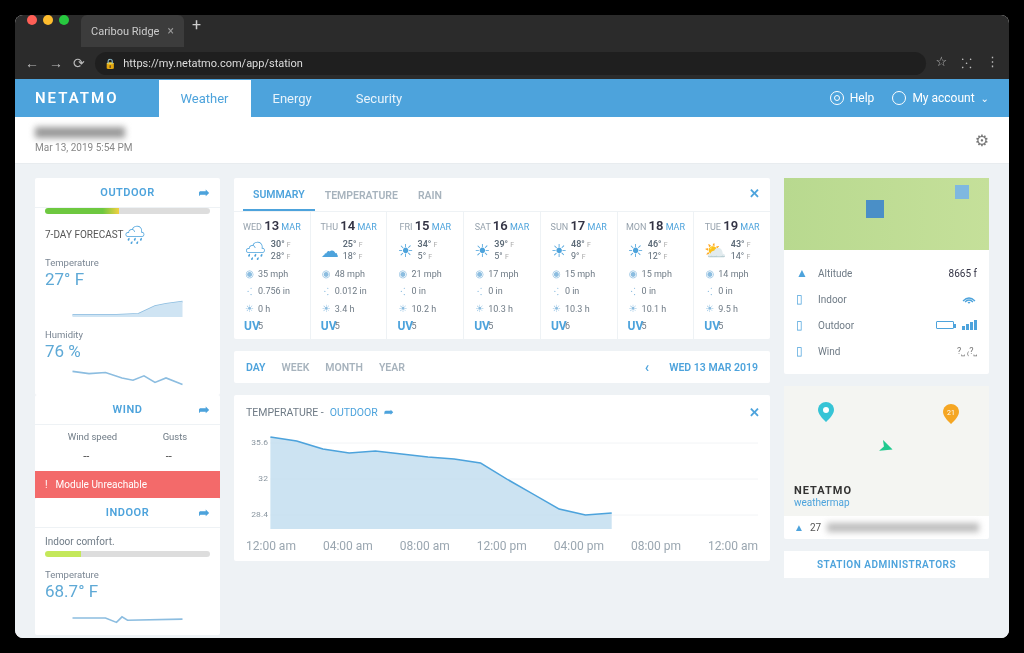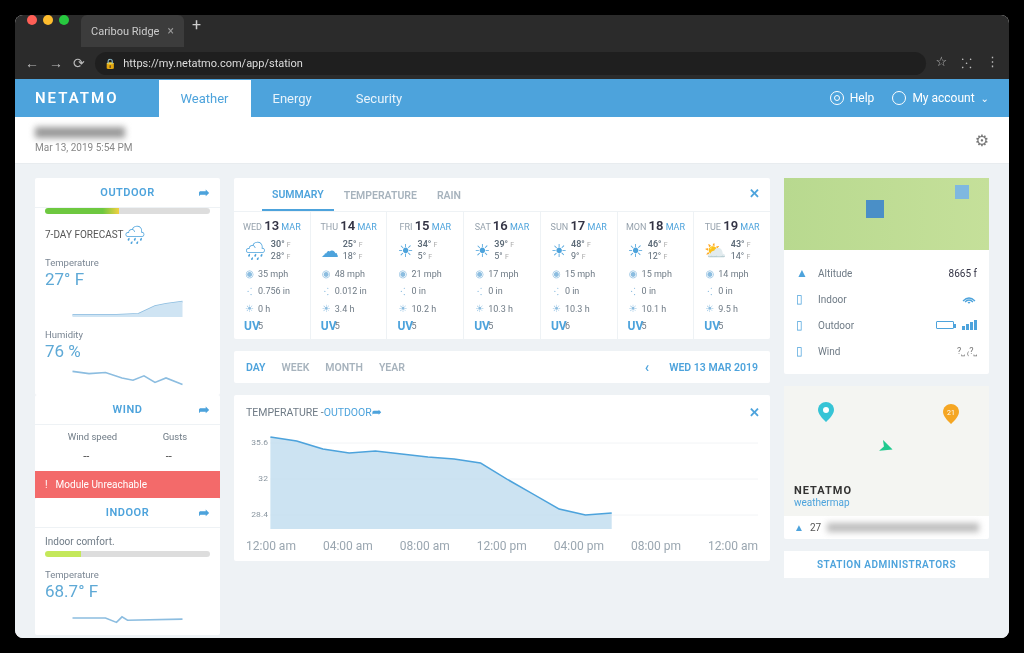--- a/index.html
+++ b/index.html
@@ -48,42 +48,42 @@
 .metric{padding:6px 10px}
 .metric-lbl{font-size:9.5px;color:#7a8693}
 .metric-val{font-size:17px;color:#5ea9d6;margin-top:1px}
 .spark{height:22px;margin:0 10px 6px;position:relative}
 .spark svg{width:100%;height:100%}
 .wind-h{padding:6px 10px;display:flex;justify-content:space-around;font-size:9.5px;color:#6f7b86}
 .wind-v{padding:2px 10px 8px;display:flex;justify-content:space-around;font-size:11px;color:#444}
 .alert{background:#f36a6a;color:#fff;font-size:10px;padding:8px 10px;display:flex;align-items:center;gap:8px}
 .indoor-bar{margin:0 10px 6px;height:6px;border-radius:3px;background:linear-gradient(90deg,#c4e85a 22%,#ddd 22%)}
 
-.tabs-bar{display:flex;align-items:center;padding:10px 28px 0;border-bottom:1px solid #eef2f5;position:relative}
+.tabs-bar{display:flex;align-items:center;padding:10px 9px 0;border-bottom:1px solid #eef2f5;position:relative}
 .tabs-bar .t{font-size:10.5px;color:#a7b3bd;padding:0 10px 8px;cursor:pointer;font-weight:600}
 .tabs-bar .t.active{color:#4da3dc;border-bottom:2px solid #4da3dc}
 .close-x{position:absolute;right:10px;top:8px;color:#4da3dc;font-size:13px;font-weight:700;cursor:pointer}
 .forecast-grid{display:flex}
 .fday{flex:1;border-right:1px solid #eef2f5;padding:6px 4px;font-size:9px;color:#6f7b86;display:flex;flex-direction:column;align-items:center;gap:5px}
 .fday:last-child{border-right:none}
 .fday-date{font-size:9px;color:#96a2ad}
 .fday-date .d{font-size:13px;color:#334;font-weight:600}
 .fday-date .m{color:#4da3dc;font-size:9px}
 .fday-ico{font-size:18px;margin:2px 0}
 .fday-temps{font-size:9px;line-height:1.3;color:#5d6b78}
 .fday-temps .hi{font-weight:600}
 .frow{display:flex;align-items:center;gap:3px;font-size:9px;color:#6f7b86;width:100%;padding-left:6px}
 .frow .ico{color:#8cbde0;font-size:10px;width:11px;text-align:center}
 .frow.uv .ico{color:#4da3dc;font-size:12px;font-weight:700}
 .timenav{background:#fff;padding:8px 12px;display:flex;align-items:center;font-size:10.5px}
 .timenav .tn{color:#a7b3bd;margin-right:16px;cursor:pointer;font-weight:600}
 .timenav .tn.active{color:#4da3dc}
 .timenav .arrow{color:#4da3dc;font-size:14px;font-weight:700;margin-left:auto;margin-right:20px;cursor:pointer}
 .timenav .cur{color:#4da3dc;font-weight:600}
-.chart-card .ch-title{padding:10px 12px;font-size:10.5px;color:#6f7b86;display:flex;align-items:center;}
+.chart-card .ch-title{padding:10px 12px;font-size:10.5px;color:#6f7b86;display:flex;align-items:center;gap:6px}
 .chart-card .ch-title .seg{color:#4da3dc}
 .chart-card .ch-title .share{color:#4da3dc;font-size:12px}
 .chart-card .close-x{top:10px}
 .chart{padding:0 12px 6px}
 .chart svg{width:100%;height:100px}
 .x-labels{display:flex;justify-content:space-between;padding:0 12px 8px;font-size:12px;color:#9aa6b0}
 
 .map1{height:72px;background:linear-gradient(90deg,#b8d98f,#c5e09a);position:relative;overflow:hidden}
 .map1::before{content:"";position:absolute;left:40%;top:30%;width:18px;height:18px;background:#4a8fc7}
 .map1::after{content:"";position:absolute;right:10%;top:10%;width:14px;height:14px;background:#7fb8e0}

